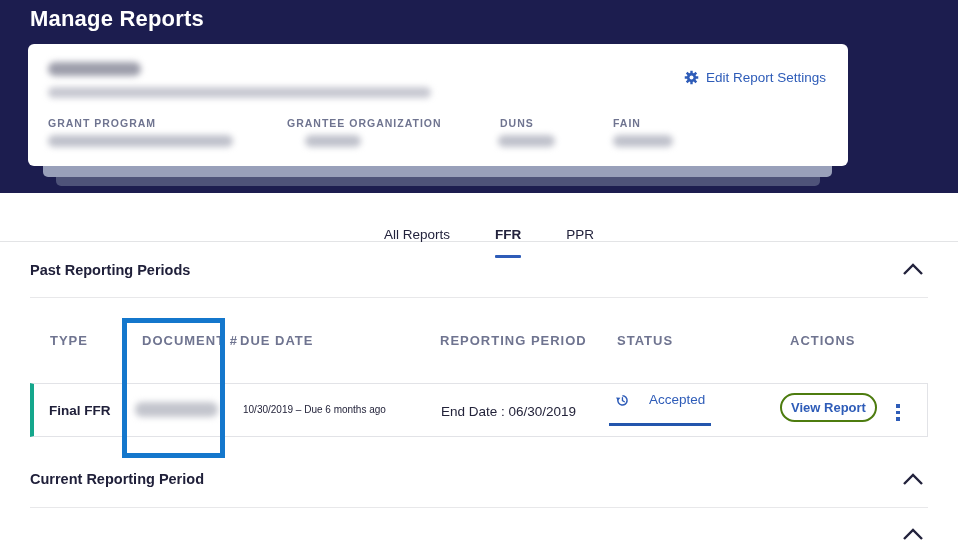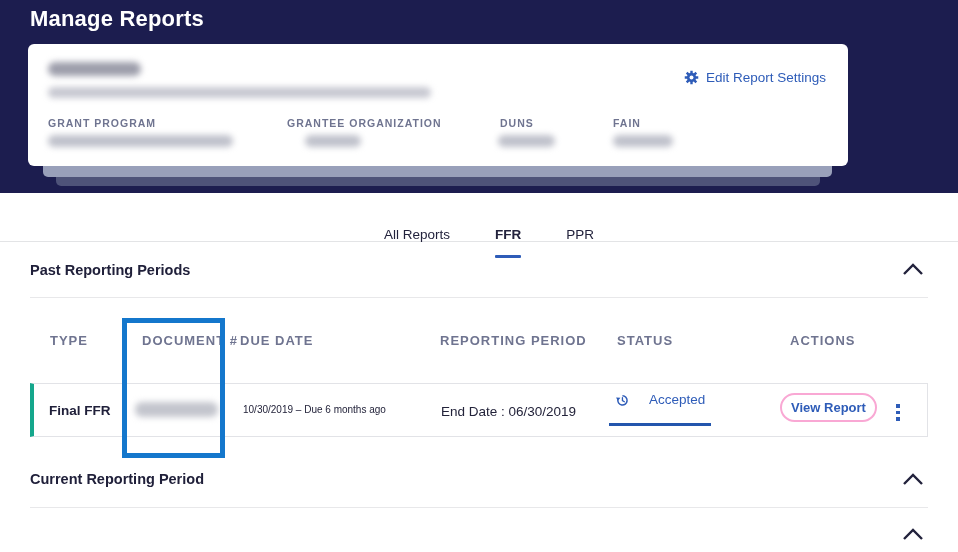--- a/index.html
+++ b/index.html
@@ -42,21 +42,21 @@
   .th { position:absolute; top:333px; font-size:13px; font-weight:700; letter-spacing:1px; color:#6f7490; white-space:nowrap; }
   .th-0 { left:50px; } .th-1 { left:142px; } .th-2 { left:240px; } .th-3 { left:440px; } .th-4 { left:617px; } .th-5 { left:790px; }
 
   .row { position:absolute; left:30px; top:383px; width:898px; height:54px; background:#ffffff; border:1px solid #e2e3e7; border-left:4px solid #15a78c; }
   .row-type   { position:absolute; left:15px;  top:19px; font-size:13.5px; font-weight:700; color:#20203a; white-space:nowrap; }
   .row-doc    { position:absolute; left:101px; top:18px; width:83px; height:15px; background:#c3c5cd; }
   .row-due    { position:absolute; left:209px; top:20px; font-size:10px; color:#23233a; white-space:nowrap; }
   .row-period { position:absolute; left:407px; top:20px; font-size:13.5px; color:#23233a; white-space:nowrap; }
   .status-wrap { position:absolute; left:581px; top:8px; display:flex; align-items:flex-end; gap:20px; color:#2e5cb8; font-size:13.5px; cursor:pointer; }
   .status-underline { position:absolute; left:575px; top:39px; width:102px; height:3px; background:#2356ad; }
-  .view-btn { position:absolute; left:746px; top:9px; width:97px; height:29px; border:2px solid #f9a8d4; border-radius:15px; background:#ffffff; color:#2e5cb8; font-size:13px; font-weight:700; font-family:"Liberation Sans", sans-serif; cursor:pointer; display:flex; align-items:center; justify-content:center; }
+  .view-btn { position:absolute; left:746px; top:9px; width:97px; height:29px; border:2px solid #4d7c0f; border-radius:15px; background:#ffffff; color:#2e5cb8; font-size:13px; font-weight:700; font-family:"Liberation Sans", sans-serif; cursor:pointer; display:flex; align-items:center; justify-content:center; }
   .kebab { position:absolute; left:860px; top:18px; display:flex; flex-direction:column; gap:3px; cursor:pointer; padding:2px; }
   .kebab .dot { width:3.5px; height:3.5px; background:#2e5cb8; }
 
   .highlight-box { position:absolute; left:122px; top:318px; width:103px; height:140px; border:5px solid #1477cc; z-index:6; }
 </style>
 </head>
 <body>
 
 <div class="canvas">
 

